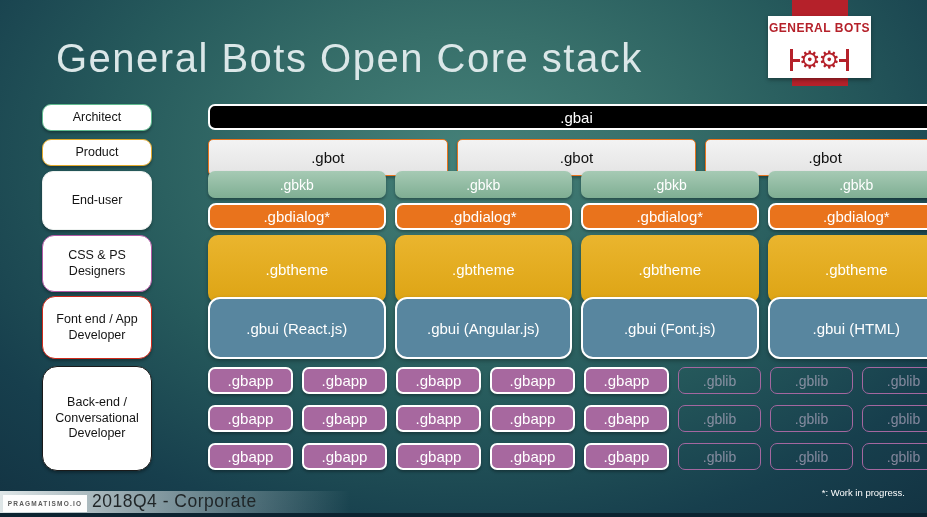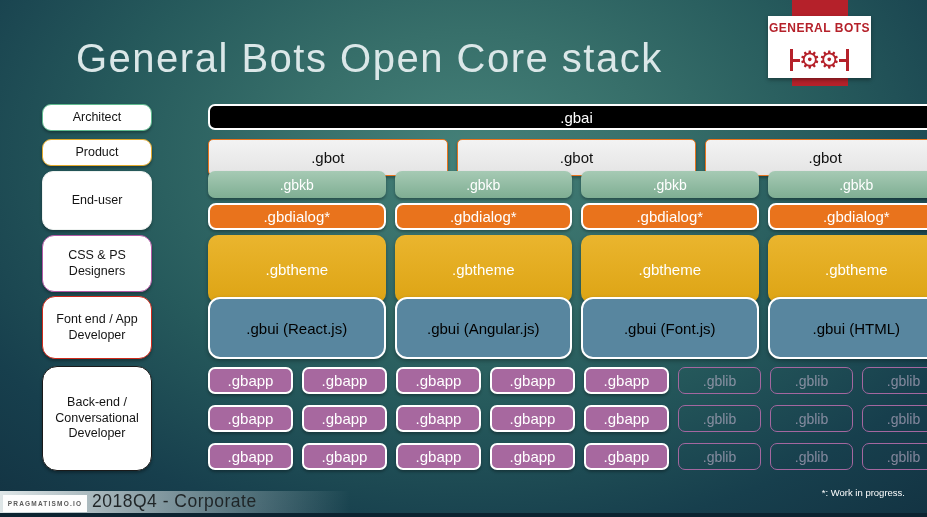--- a/index.html
+++ b/index.html
@@ -5,21 +5,21 @@
   html,body{margin:0;padding:0;background:#222;}
   .slide{
     position:relative; width:927px; height:517px; overflow:hidden;
     font-family:"Liberation Sans", sans-serif;
     background:
       radial-gradient(ellipse 760px 520px at 51% 30%,
         #458179 0%, #376f6a 24%, #265a5c 48%, #173f4d 74%, #112e3e 100%);
   }
   
   .title{
-    position:absolute; left:76px; top:36px;
+    position:absolute; left:56px; top:36px;
     font-size:40px; letter-spacing:1.5px; color:#dbe7e8; font-weight:400;
   }
   
   .logo-stripe{position:absolute; left:792px; top:0; width:56px; height:86px; background:#b5212a;}
   .logo-box{
     position:absolute; left:768px; top:16px; width:103px; height:62px;
     background:#ffffff; box-shadow:0 2px 4px rgba(0,0,0,.35);
     display:flex; flex-direction:column; align-items:center; justify-content:center;gap:12px;
   }
   .logo-brand{color:#b5212a; font-weight:bold; font-size:12px; letter-spacing:.5px; margin-top:2px;}
@@ -50,21 +50,21 @@
   .row-gbtheme{top:235px; height:68px;text-align:center;}
   .row-gbui{top:297px; height:62px;}
   .row-be0{top:367px; height:27px;}
   .row-be1{top:405px; height:27px;}
   .row-be2{top:443px; height:27px;}
   .cell-gbai{background:#000000; border:2px solid #ffffff; border-radius:7px; color:#fff; font-size:15px;}
   .cell-gbot{background:linear-gradient(#f3f3f3,#e4e4e4); border:1.5px solid #e8741e; border-radius:5px; color:#111; font-size:15px; box-shadow:0 2px 3px rgba(0,0,0,.3);}
   .cell-gbkb{background:linear-gradient(#a6cab4,#7fae93); border-radius:7px; color:#ffffff; font-size:14px; box-shadow:0 2px 3px rgba(0,0,0,.3);}
   .cell-gbdialog{background:#e9731c; border:2.5px solid #ffffff; border-radius:8px; color:#fff; font-size:15px; box-shadow:0 2px 3px rgba(0,0,0,.3);}
   .cell-gbtheme{background:linear-gradient(#eab52e,#dda414); border-radius:10px; color:#fff; font-size:15px; box-shadow:0 2px 4px rgba(0,0,0,.3);}
-  .cell-gbui{background:#58869f; border:2.5px solid #ffffff; border-radius:12px; color:#000000; font-size:15px; box-shadow:0 2px 4px rgba(0,0,0,.3);}
+  .cell-gbui{background:#58869f; border:2.5px solid #ffffff; border-radius:12px; color:#ffffff; font-size:15px; box-shadow:0 2px 4px rgba(0,0,0,.3);}
   .cell-gbapp{background:#a7689f; border:2.5px solid #ffffff; border-radius:7px; color:#fff; font-size:15px; box-shadow:0 2px 3px rgba(0,0,0,.3);}
   .cell-gblib{background:transparent; border:1.5px solid #a467a0; border-radius:7px; color:rgba(219,195,223,.55); font-size:14px;}
   
   .footer-band{
     position:absolute; left:0; top:491px; width:350px; height:23px;
     background:linear-gradient(to right, rgba(244,249,249,.9), rgba(244,249,249,0));
   }
   .vendor-badge{
     position:absolute; left:3px; top:495px; width:84px; height:17px; background:#fdfdfd;
     display:flex; align-items:center; justify-content:center;

